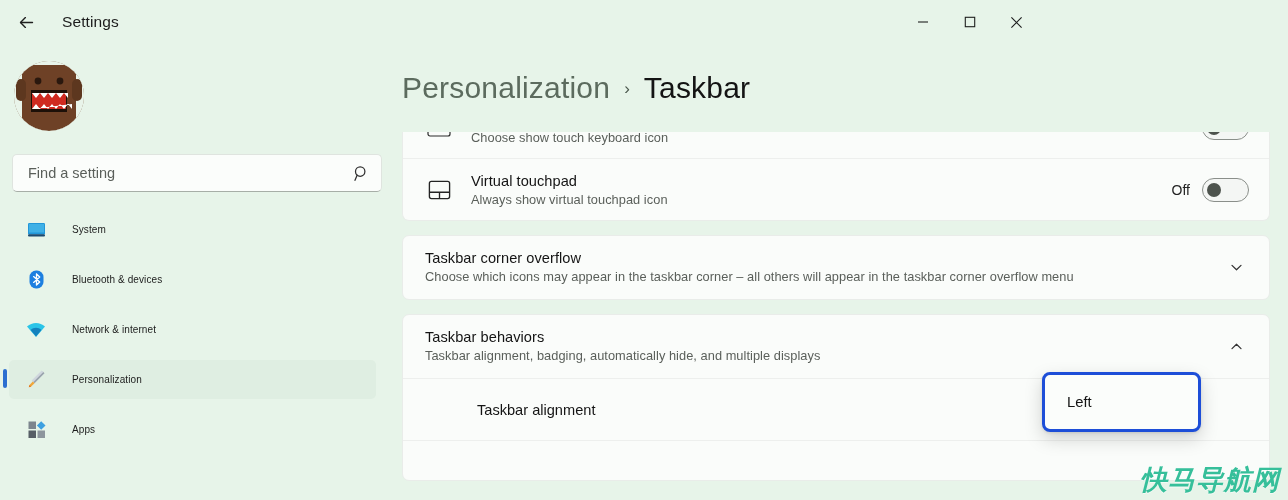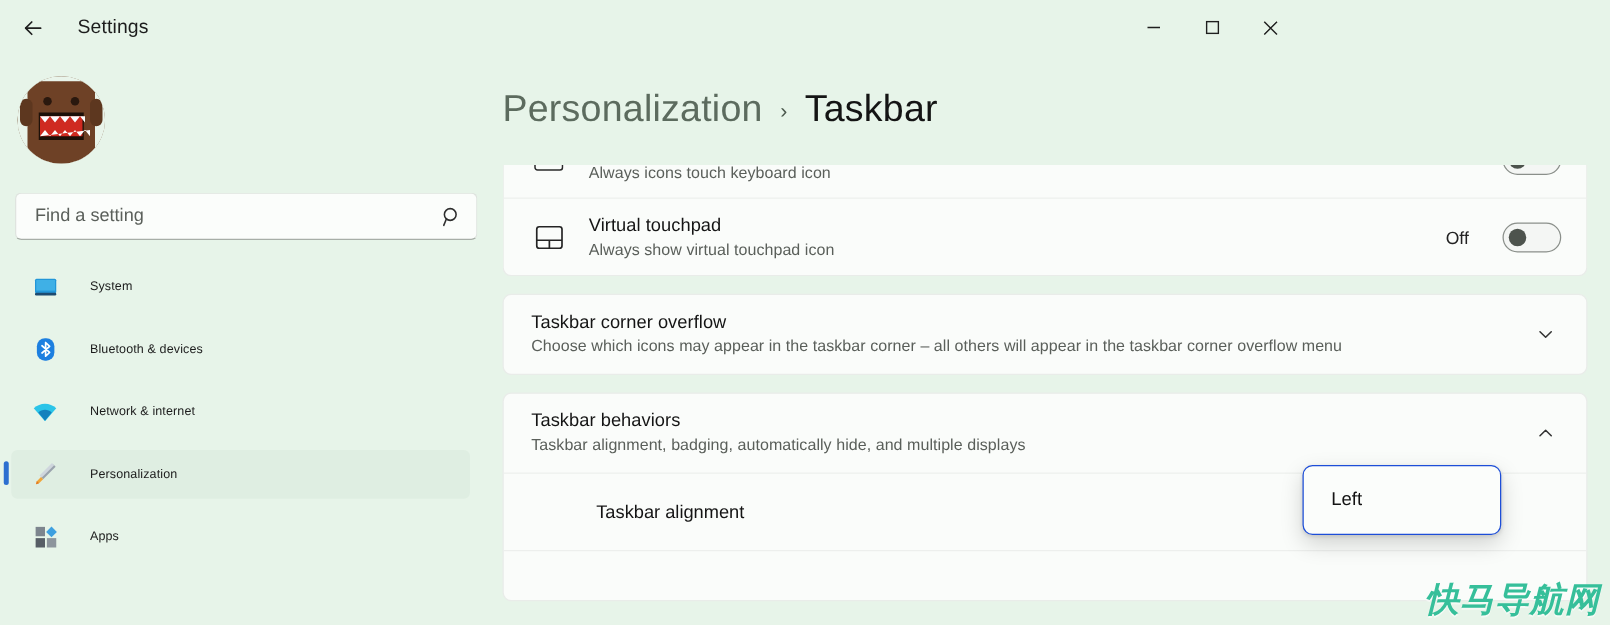--- a/index.html
+++ b/index.html
@@ -225,21 +225,21 @@
   }
   .row-sub {
     margin-top: 3px;
     font-size: 12.8px;
     color: #5a5f5a;
     letter-spacing: .05px;
   }
   .row-right {
     display: flex;
     align-items: center;
-    gap: 27px;
+    gap: 12px;
     flex: 0 0 auto;
     margin-left: 16px;
   }
   .toggle-label { font-size: 14px; color: #222; }
   .toggle {
     width: 47px; height: 24px;
     border: 1.4px solid #8a8f8a;
     border-radius: 12px;
     background: #f4f6f4;
     position: relative;
@@ -280,21 +280,21 @@
     font-size: 14.6px;
     color: #141414;
   }
 
   
   .flyout {
     position: absolute;
     left: 1042px; top: 372px;
     width: 159px;
     background: #fbfdfb;
-    border: 1px solid #1d4ed8;
+    border: 3px solid #1d4ed8;
     border-radius: 8px;
     box-shadow: 0 7px 18px rgba(0,0,0,.17), 0 1px 3px rgba(0,0,0,.10);
     padding: 5px 4px;
     z-index: 60;
   }
   .fly-item {
     position: relative;
     height: 44px;
     display: flex;
     align-items: center;
@@ -473,21 +473,21 @@
 
     <div class="card clipped-top">
 
       <div class="row" style="min-height:26px;align-items:flex-start;padding-top:0">
         <div class="row-ico" style="margin-top:-12px">
           <svg width="24" height="18" viewBox="0 0 24 18">
             <rect x="1" y="1" width="22" height="15" rx="2" fill="none" stroke="#2a2a2a" stroke-width="1.2"></rect>
           </svg>
         </div>
         <div class="row-text">
-          <div class="row-sub" style="margin-top:-2px">Always icons touch keyboard icon</div>
+          <div class="row-sub" style="margin-top:-2px">Choose show touch keyboard icon</div>
         </div>
         <div class="row-right" style="margin-top:-16px">
           <div class="toggle">
             <span class="knob"></span>
           </div>
         </div>
       </div>
 
       <div class="row">
         <div class="row-ico">

